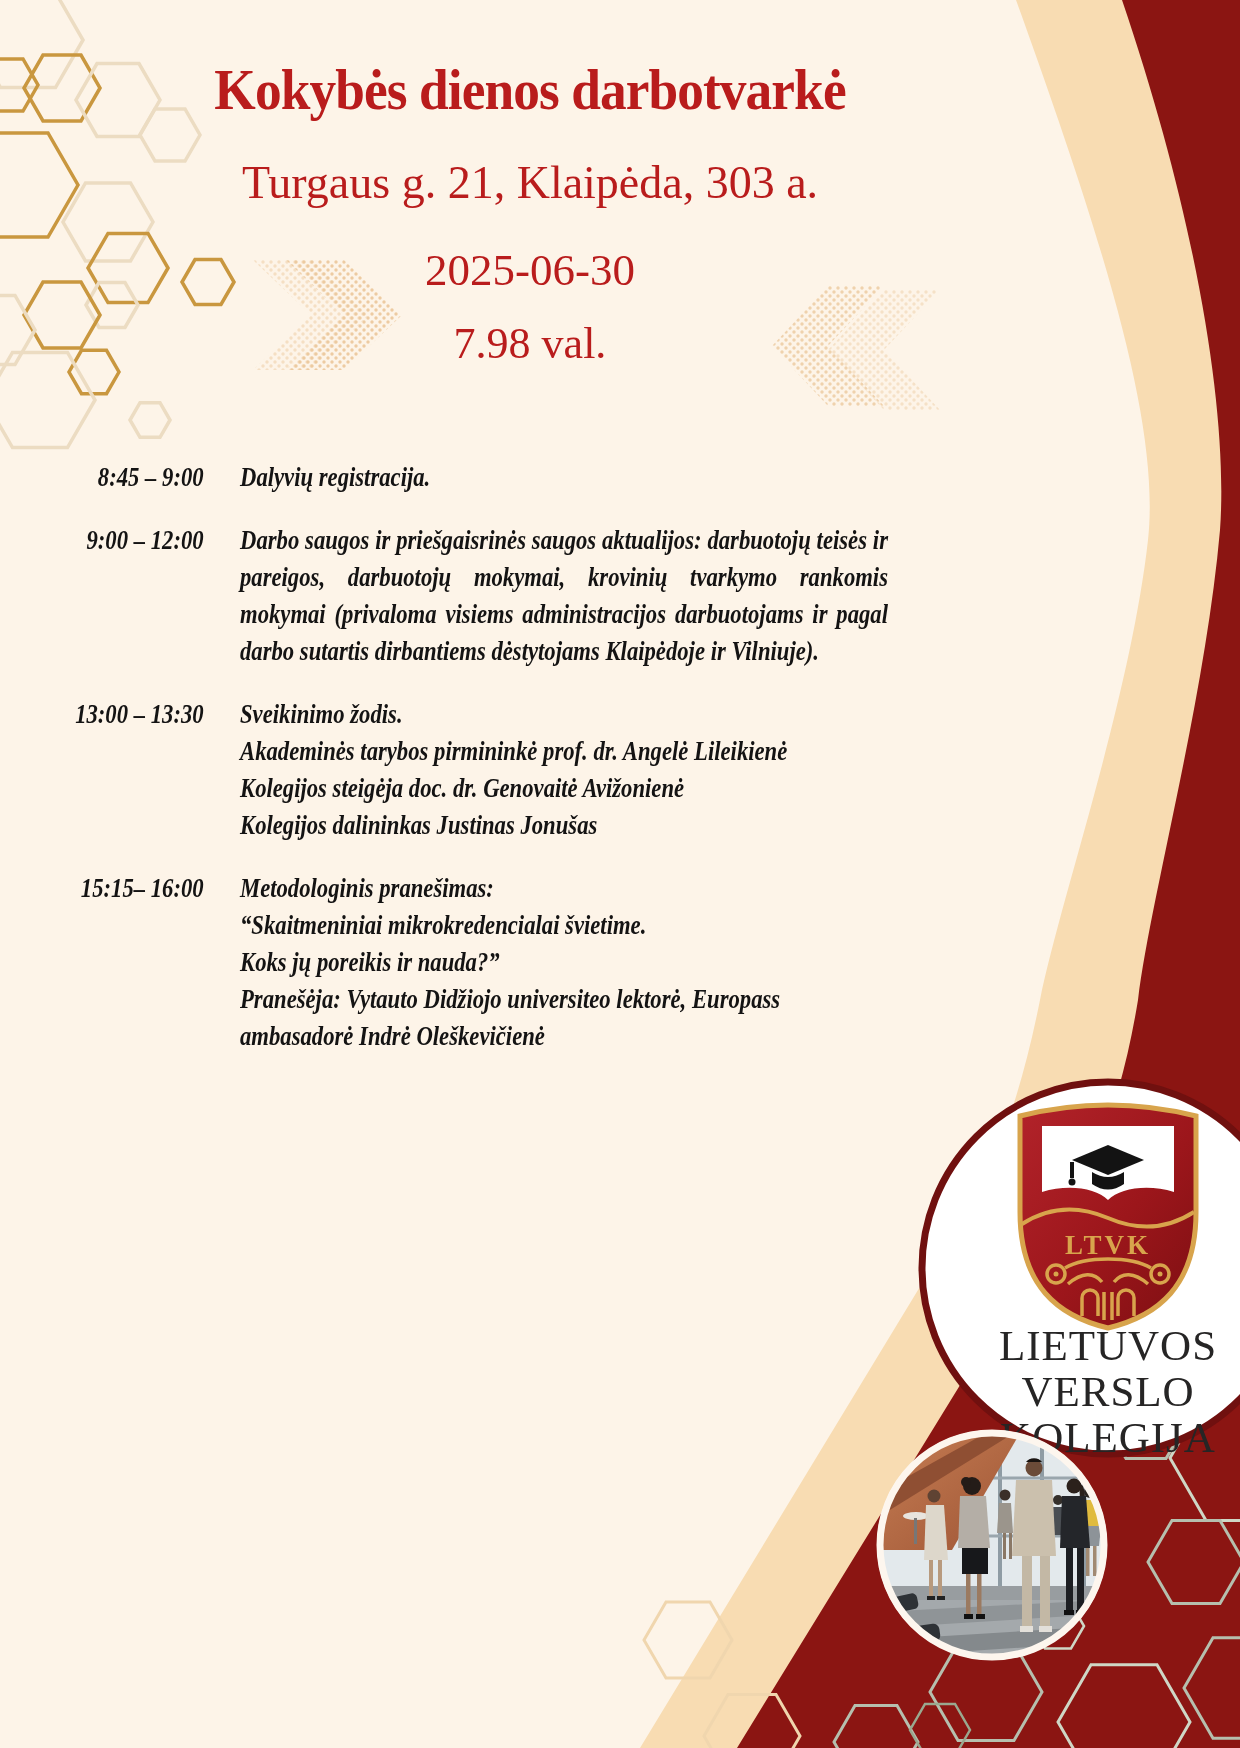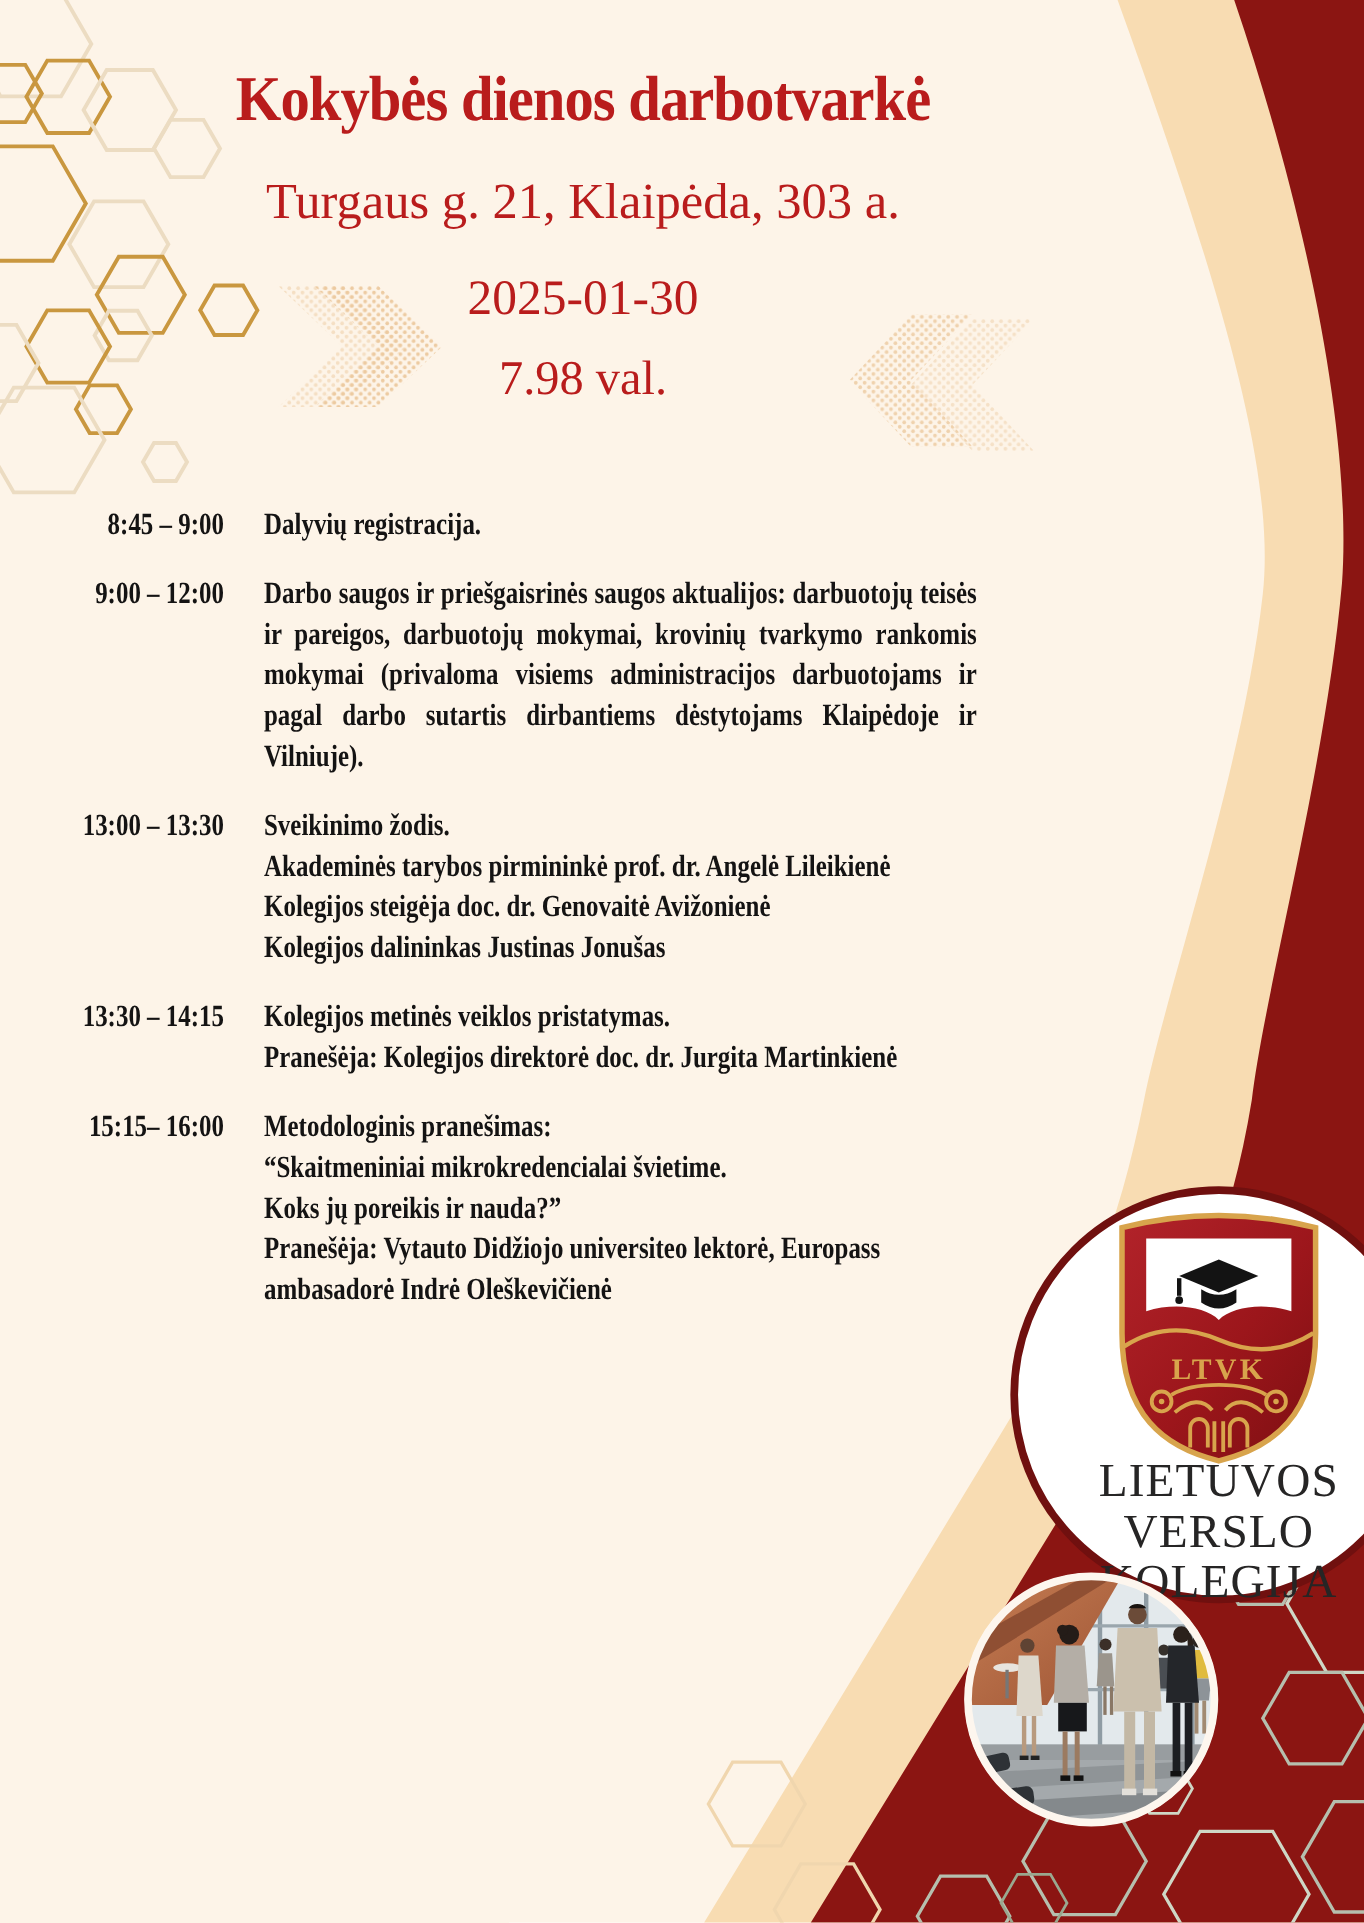--- a/index.html
+++ b/index.html
@@ -17,21 +17,21 @@
   .title{
     font-size:58px; font-weight:bold; line-height:72px;
     transform:scaleX(.92); transform-origin:50% 50%;
     letter-spacing:-1px; white-space:nowrap;
   }
   .addr{font-size:46px; line-height:58px; margin-top:28px;}
   .date{font-size:45px; line-height:56px; margin-top:30px;}
   .start-time{font-size:44px; line-height:56px; margin-top:18px;}
   
   .schedule{position:absolute; left:70px; top:458px; width:880px; color:#141313;}
-  .row{position:relative; margin-bottom:26px;}
+  .row{position:relative; margin-bottom:26px;font-style:italic;}
   .time{
     position:absolute; left:0; top:0; width:165px; text-align:right;
     transform:scaleX(.81); transform-origin:0 0;
     font-weight:bold; font-size:28px; line-height:37px; white-space:nowrap;
   }
   .desc{
     margin-left:170px; width:800px;
     transform:scaleX(.81); transform-origin:0 0;
     font-weight:bold; font-size:28px; line-height:37px;
   }
@@ -243,21 +243,21 @@
           <rect x="1076" y="1610" width="10" height="5" fill="#111111"></rect>
         </g>
       </g>
       <circle cx="992" cy="1545" r="112" fill="none" stroke="#fdf6ee" stroke-width="7"></circle>
     </g>
   </svg>
 
   <header class="header">
     <div class="title">Kokybės dienos darbotvarkė</div>
     <div class="addr">Turgaus g. 21, Klaipėda, 303 a.</div>
-    <div class="date">2025-01-30</div>
+    <div class="date">2025-06-30</div>
     <div class="start-time">7.98 val.</div>
   </header>
 
   <main class="schedule">
     <div class="row">
       <div class="time">8:45 – 9:00</div>
       <div class="desc">
           <span class="line">Dalyvių registracija.</span>
         </div>
     </div>
@@ -272,27 +272,20 @@
     <div class="row">
       <div class="time">13:00 – 13:30</div>
       <div class="desc">
           <span class="line">Sveikinimo žodis.</span>
           <span class="line">Akademinės tarybos pirmininkė prof. dr. Angelė Lileikienė</span>
           <span class="line">Kolegijos steigėja doc. dr. Genovaitė Avižonienė</span>
           <span class="line">Kolegijos dalininkas Justinas Jonušas</span>
         </div>
     </div>
 
-    <div class="row">
-      <div class="time">13:30 – 14:15</div>
-      <div class="desc">
-          <span class="line">Kolegijos metinės veiklos pristatymas.</span>
-          <span class="line">Pranešėja: Kolegijos direktorė doc. dr. Jurgita Martinkienė</span>
-        </div>
-    </div>
 
 
     <div class="row">
       <div class="time">15:15– 16:00</div>
       <div class="desc">
           <span class="line">Metodologinis pranešimas:</span>
           <span class="line">“Skaitmeniniai mikrokredencialai švietime.</span>
           <span class="line">Koks jų poreikis ir nauda?”</span>
           <span class="line">Pranešėja: Vytauto Didžiojo universiteo lektorė, Europass</span>
           <span class="line">ambasadorė Indrė Oleškevičienė</span>

